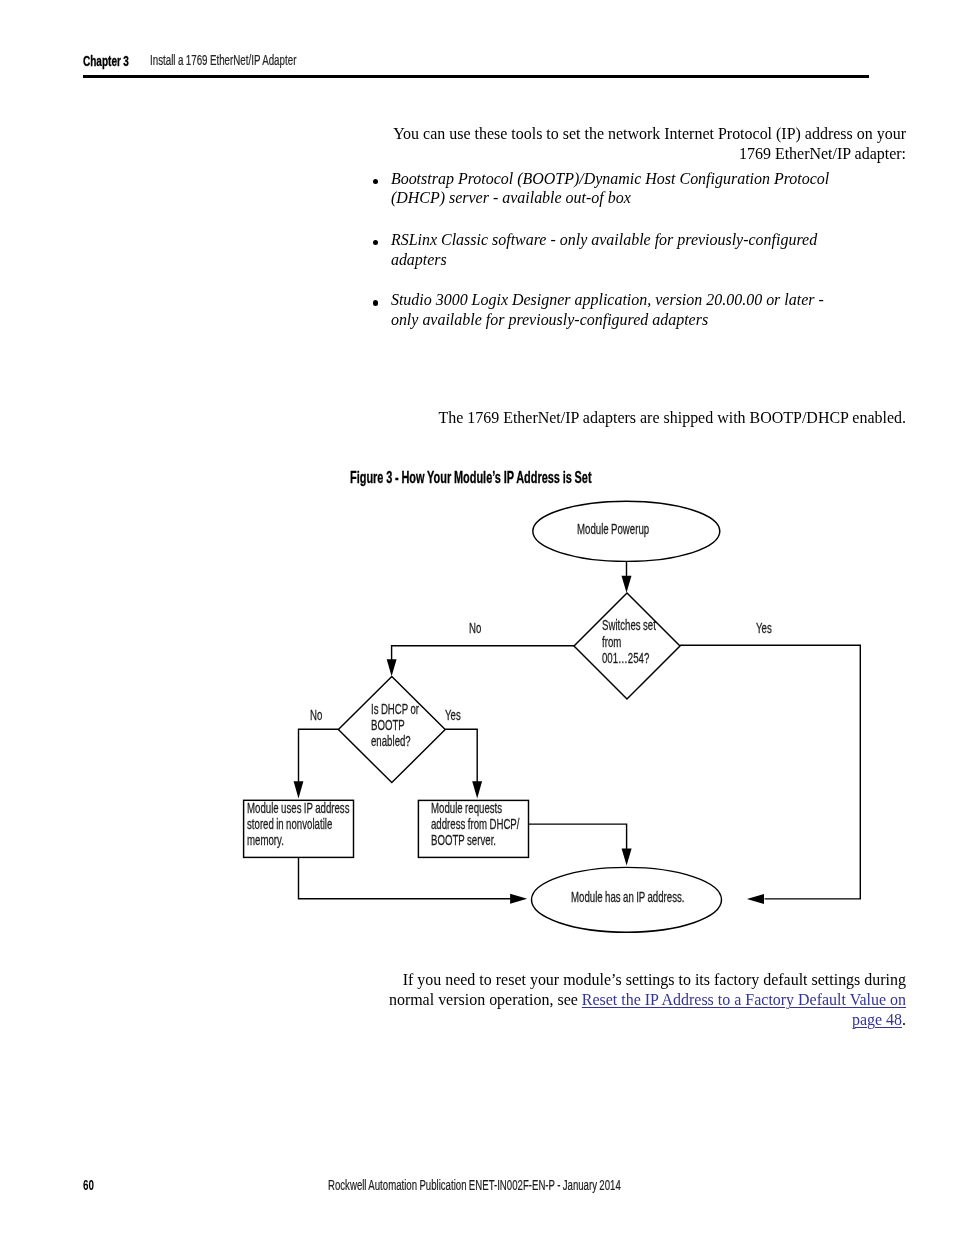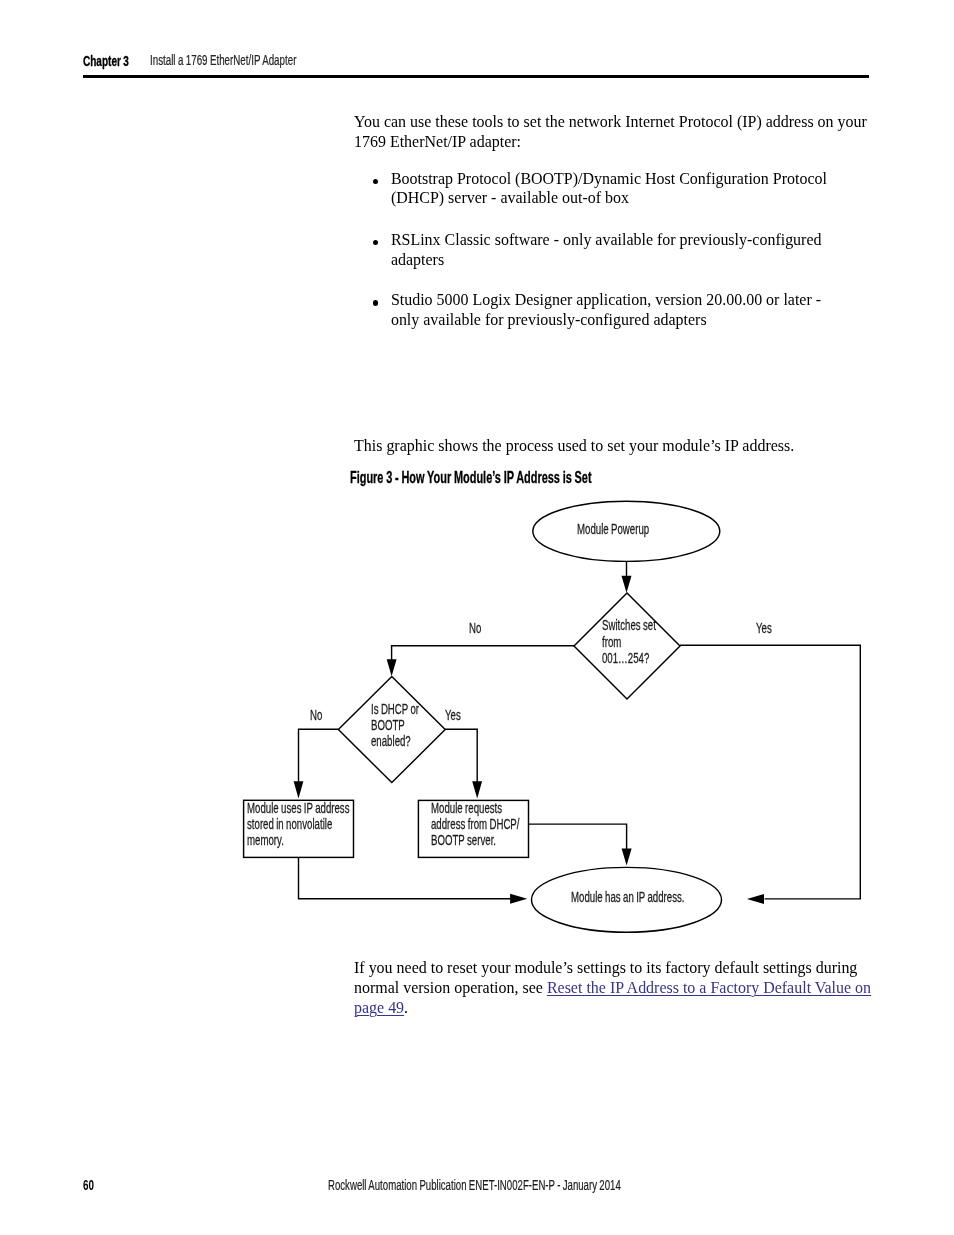--- a/index.html
+++ b/index.html
@@ -13,27 +13,27 @@
       transform-origin:0 0;word-spacing:-0.45px;}
 
   
   .hdr-chapter{position:absolute;left:83.4px;top:51.7px;font-size:15.26px;font-weight:bold;
                color:#000;-webkit-text-stroke:0.34px #000;transform:scaleX(0.657);}
   .hdr-title{position:absolute;left:150.3px;top:52.1px;font-size:14.83px;
              color:#262626;-webkit-text-stroke:0.22px #262626;transform:scaleX(0.659);}
   .hdr-rule{position:absolute;left:83px;top:74.9px;width:786px;height:3.1px;background:#000;}
 
   
-  p.t{position:absolute;margin:4px;left:350px;font-size:15.98px;line-height:19.92px;
-      white-space:pre-line;color:#000;width:540px;}
+  p.t{position:absolute;margin:16px;left:350px;font-size:15.98px;line-height:19.92px;
+      white-space:pre-line;color:#000;width:540px;text-align:right;}
 
   
   .bl{position:absolute;left:350px;width:540px;}
   .bl .dot{position:absolute;left:23.0px;top:10.3px;width:5.3px;height:5.3px;border-radius:50%;background:#000;}
-  .bl .txt{position:absolute;left:40.9px;top:0;font-size:15.98px;line-height:19.92px;white-space:pre-line;}
+  .bl .txt{position:absolute;left:40.9px;top:0;font-size:15.98px;line-height:19.92px;white-space:pre-line;font-style:italic;}
 
   
   .figcap{position:absolute;left:349.7px;top:468.1px;font-size:16.28px;font-weight:bold;
           -webkit-text-stroke:0.3px #000;transform:scaleX(0.673);color:#000;}
 
   
   a.lnk{color:#343496;text-decoration:underline;text-underline-offset:2.4px;text-decoration-thickness:1.1px;}
 
   
   .pg-num{position:absolute;left:83.3px;top:1176.9px;font-size:14.1px;font-weight:bold;
@@ -66,25 +66,25 @@
     <span class="txt">Bootstrap Protocol (BOOTP)/Dynamic Host Configuration Protocol
 (DHCP) server - available out-of box</span>
   </div>
   <div class="bl" style="top:229.8px">
     <span class="dot"></span>
     <span class="txt">RSLinx Classic software - only available for previously-configured
 adapters</span>
   </div>
   <div class="bl" style="top:290.0px">
     <span class="dot"></span>
-    <span class="txt">Studio 5000 Logix Designer application, version 20.00.00 or later -
+    <span class="txt">Studio 3000 Logix Designer application, version 20.00.00 or later -
 only available for previously-configured adapters</span>
   </div>
 
-  <p class="t" style="top:431.7px">This graphic shows the process used to set your module’s IP address.</p>
+  <p class="t" style="top:391.6px">The 1769 EtherNet/IP adapters are shipped with BOOTP/DHCP enabled.</p>
 
   <div class="cn figcap">Figure 3 - How Your Module’s IP Address is Set</div>
 
   <svg class="fig" viewBox="0 0 954 1235">
 
     <g>
       <path class="conn" d="M626.5,561.4 L626.5,577.0"></path>
       <polygon class="head" points="621.5,575.7 631.5,575.7 626.5,592.8"></polygon>
 
       <path class="conn" d="M574.0,645.7 L391.6,645.7 L391.6,660.5"></path>
@@ -132,18 +132,18 @@
 BOOTP server.</div>
     <div class="cn fl" style="left:571.2px;top:889.8px">Module has an IP address.</div>
 
     <div class="cn fl" style="left:469.2px;top:620.7px">No</div>
     <div class="cn fl" style="left:755.9px;top:620.7px">Yes</div>
     <div class="cn fl" style="left:310.1px;top:708.0px">No</div>
     <div class="cn fl" style="left:445.2px;top:708.0px">Yes</div>
   </div>
 
   <p class="t" style="top:954.4px;width:540px"><span>If you need to reset your module’s settings to its factory default settings during</span>
-<span>normal version operation, see </span><a class="lnk" href="#"><span>Reset the IP Address to a Factory Default Value on </span><br><span>page 49</span></a><span>.</span></p>
+<span>normal version operation, see </span><a class="lnk" href="#"><span>Reset the IP Address to a Factory Default Value on </span><br><span>page 48</span></a><span>.</span></p>
 
   <div class="cn pg-num">60</div>
   <div class="cn foot">Rockwell Automation Publication ENET-IN002F-EN-P - January 2014</div>
 
 </div>
 
 </body></html>

